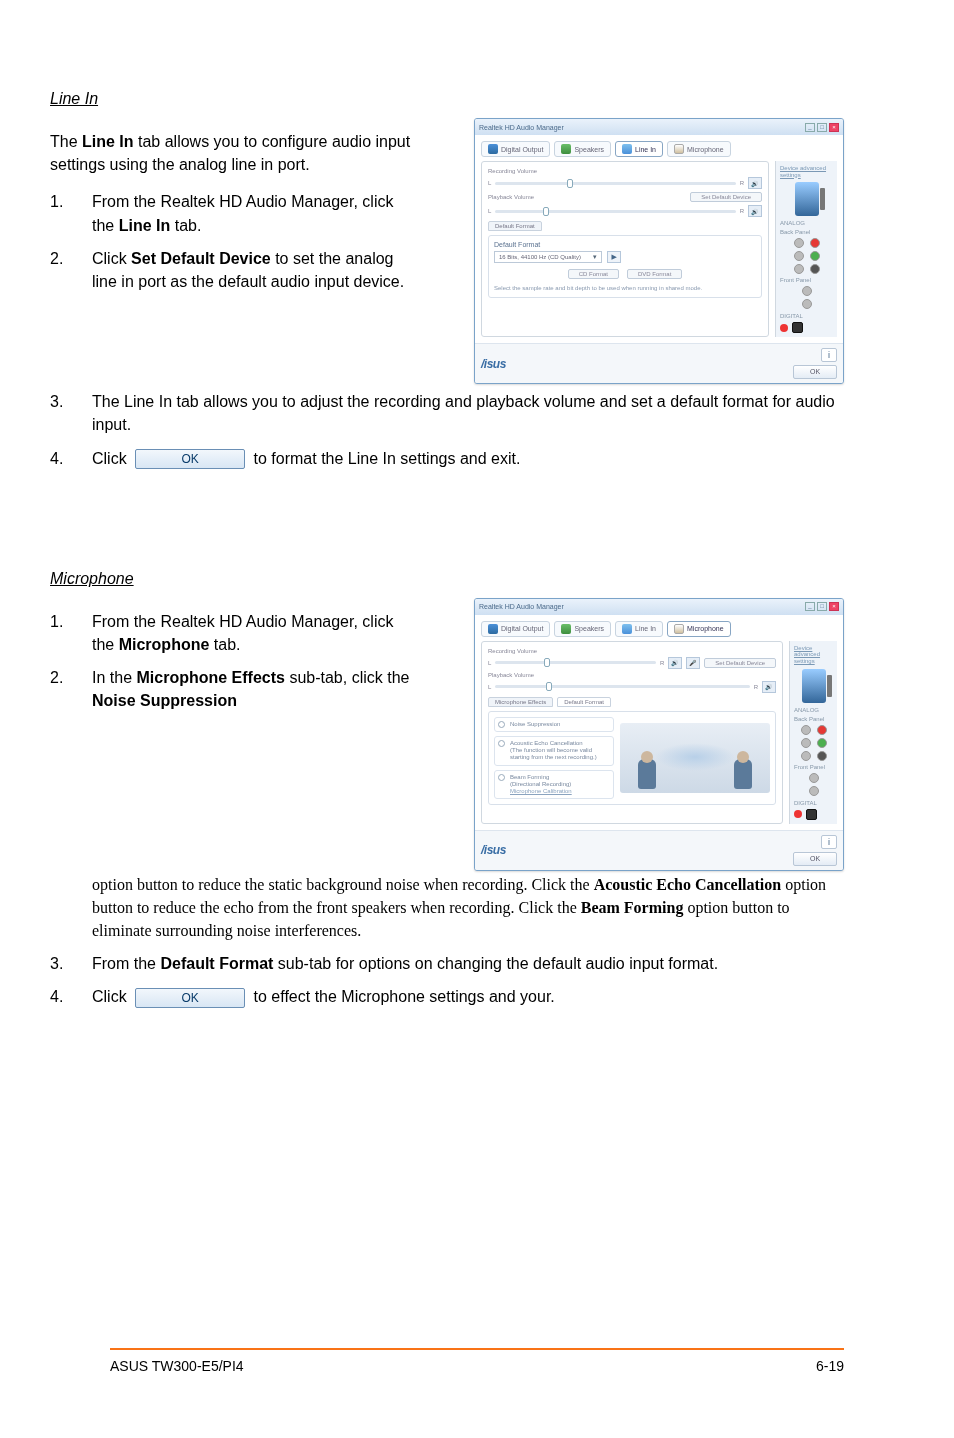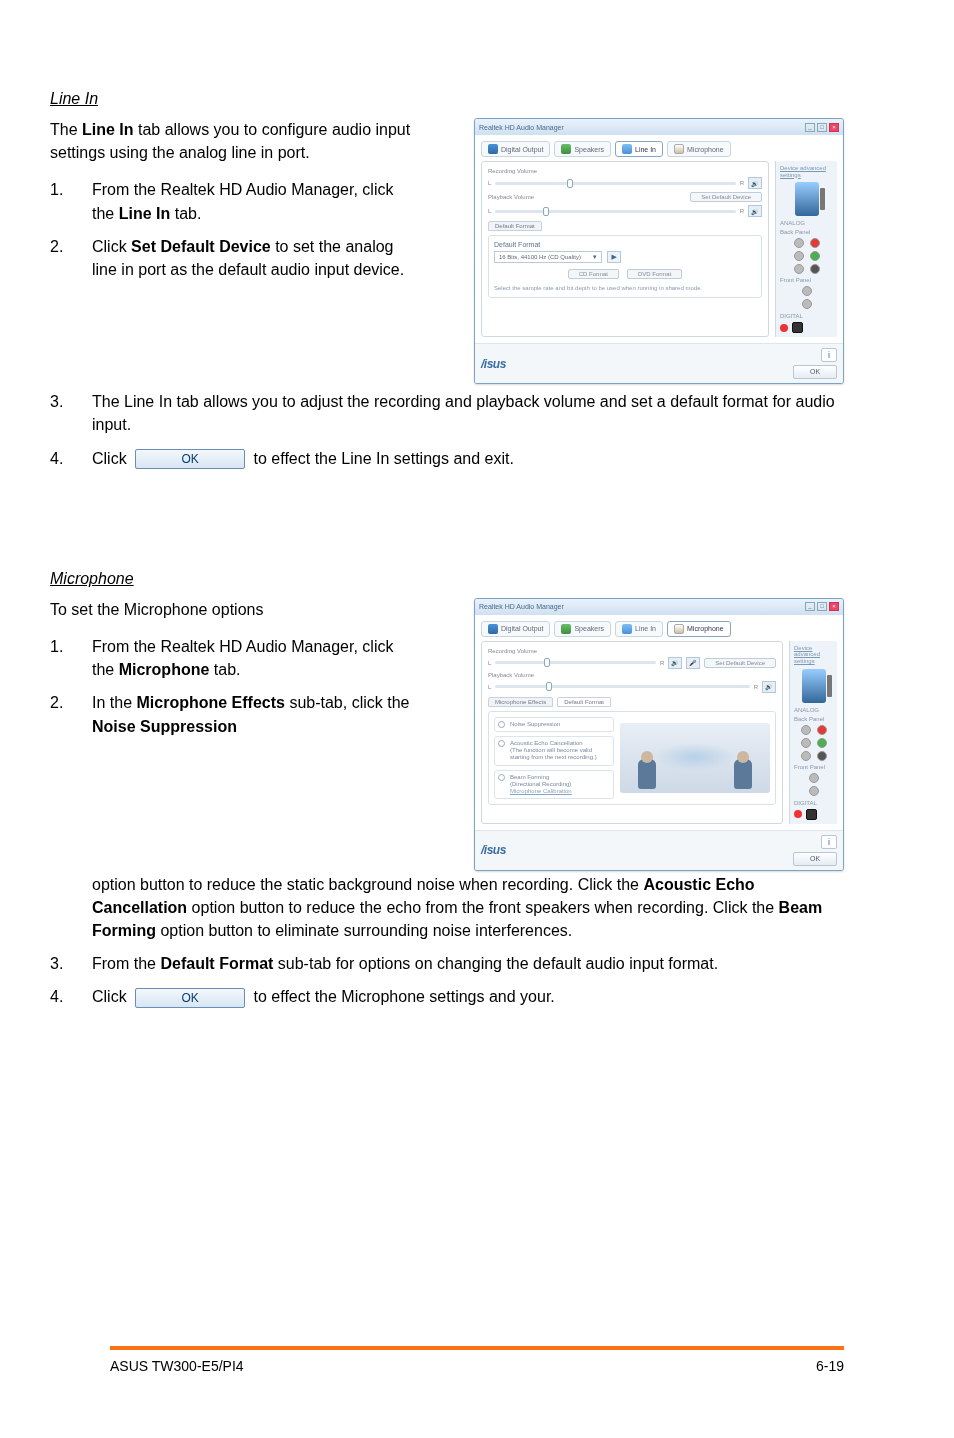--- a/index.html
+++ b/index.html
@@ -24,21 +24,21 @@
     font-size: 16px;
     line-height: 1.45;
     margin-bottom: 14px;
   }
   .body-text b { font-weight: bold; }
   .two-col {
     display: flex;
     gap: 18px;
     align-items: flex-start;
   }
-  .left-col { flex: 1 1 auto; }
+  .left-col { flex: 1 1 auto; margin-top: 12px; }
   .right-col { flex: 0 0 370px; margin-left: 44px; }
   .num-list {
     list-style: none;
     counter-reset: item;
     font-size: 16px;
     line-height: 1.45;
   }
   .num-list > li {
     position: relative;
     padding-left: 42px;
@@ -151,21 +151,21 @@
   .dir-pic .h1{left:21px;} .dir-pic .h2{right:21px;}
   .dir-pic .beam{position:absolute;left:35px;top:20px;right:35px;height:28px;background:radial-gradient(ellipse at center,#b8d0e8 0%,transparent 70%);}
   .spdif-row{display:flex;align-items:center;gap:4px;width:100%;justify-content:flex-start;}
   .spdif-port{width:11px;height:11px;background:#333;border-radius:2px;border:1px solid #111;}
   .spdif-dot{width:8px;height:8px;border-radius:50%;background:#e33;}
   .page-footer {
     position: absolute;
     bottom: 64px;
     left: 110px;
     right: 110px;
-    border-top: 4px solid #f97316;
+    border-top: 2px solid #f97316;
     padding-top: 8px;
     display: flex;
     justify-content: space-between;
     font-size: 14px;
     color: #000;
   }
   .mic-section { margin-top: 100px; }
 </style>
 </head>
 <body>
@@ -308,30 +308,29 @@
     </div>
   </div>
 
   <ol class="num-list" start="3" style="margin-top:6px;">
     <li>
       <span class="num">3.</span>
       <span>The Line In tab allows you to adjust the recording and playback volume and set a default format for audio input.</span>
     </li>
     <li>
       <span class="num">4.</span>
-      <span>Click </span><span class="ok-btn">OK</span><span> to effect the Line In settings and exit.</span>
+      <span>Click </span><span class="ok-btn">OK</span><span> to format the Line In settings and exit.</span>
     </li>
   </ol>
 
   <div class="mic-section">
     <div class="section-title">Microphone</div>
 
     <div class="two-col">
       <div class="left-col">
-        <p class="body-text">To set the Microphone options</p>
         <ol class="num-list">
           <li>
             <span class="num">1.</span>
             <span>From the Realtek HD Audio Manager, click the </span><b>Microphone</b><span> tab.</span>
           </li>
           <li>
             <span class="num">2.</span>
             <span>In the </span><b>Microphone Effects</b><span> sub-tab, click the </span><b>Noise Suppression</b>
           </li>
         </ol>
@@ -469,21 +468,21 @@
             <div style="display:flex;flex-direction:column;align-items:flex-end;">
               <span class="info-ico">i</span>
               <span class="ok-small">OK</span>
             </div>
           </div>
         </div>
       </div>
     </div>
 
     <ol class="num-list" style="margin-top:2px;">
-      <li style="list-style:none;">
+      <li style="list-style:none;font-family:Liberation Serif, serif;">
         <span class="num"></span>
         <span> option button to reduce the static background noise when recording. Click the </span><b>Acoustic Echo Cancellation</b><span> option button to reduce the echo from the front speakers when recording. Click the </span><b>Beam Forming</b><span> option button to eliminate surrounding noise interferences.</span>
       </li>
       <li>
         <span class="num">3.</span>
         <span>From the </span><b>Default Format</b><span> sub-tab for options on changing the default audio input format.</span>
       </li>
       <li>
         <span class="num">4.</span>
         <span>Click </span><span class="ok-btn">OK</span><span> to effect the Microphone settings and your.</span>

